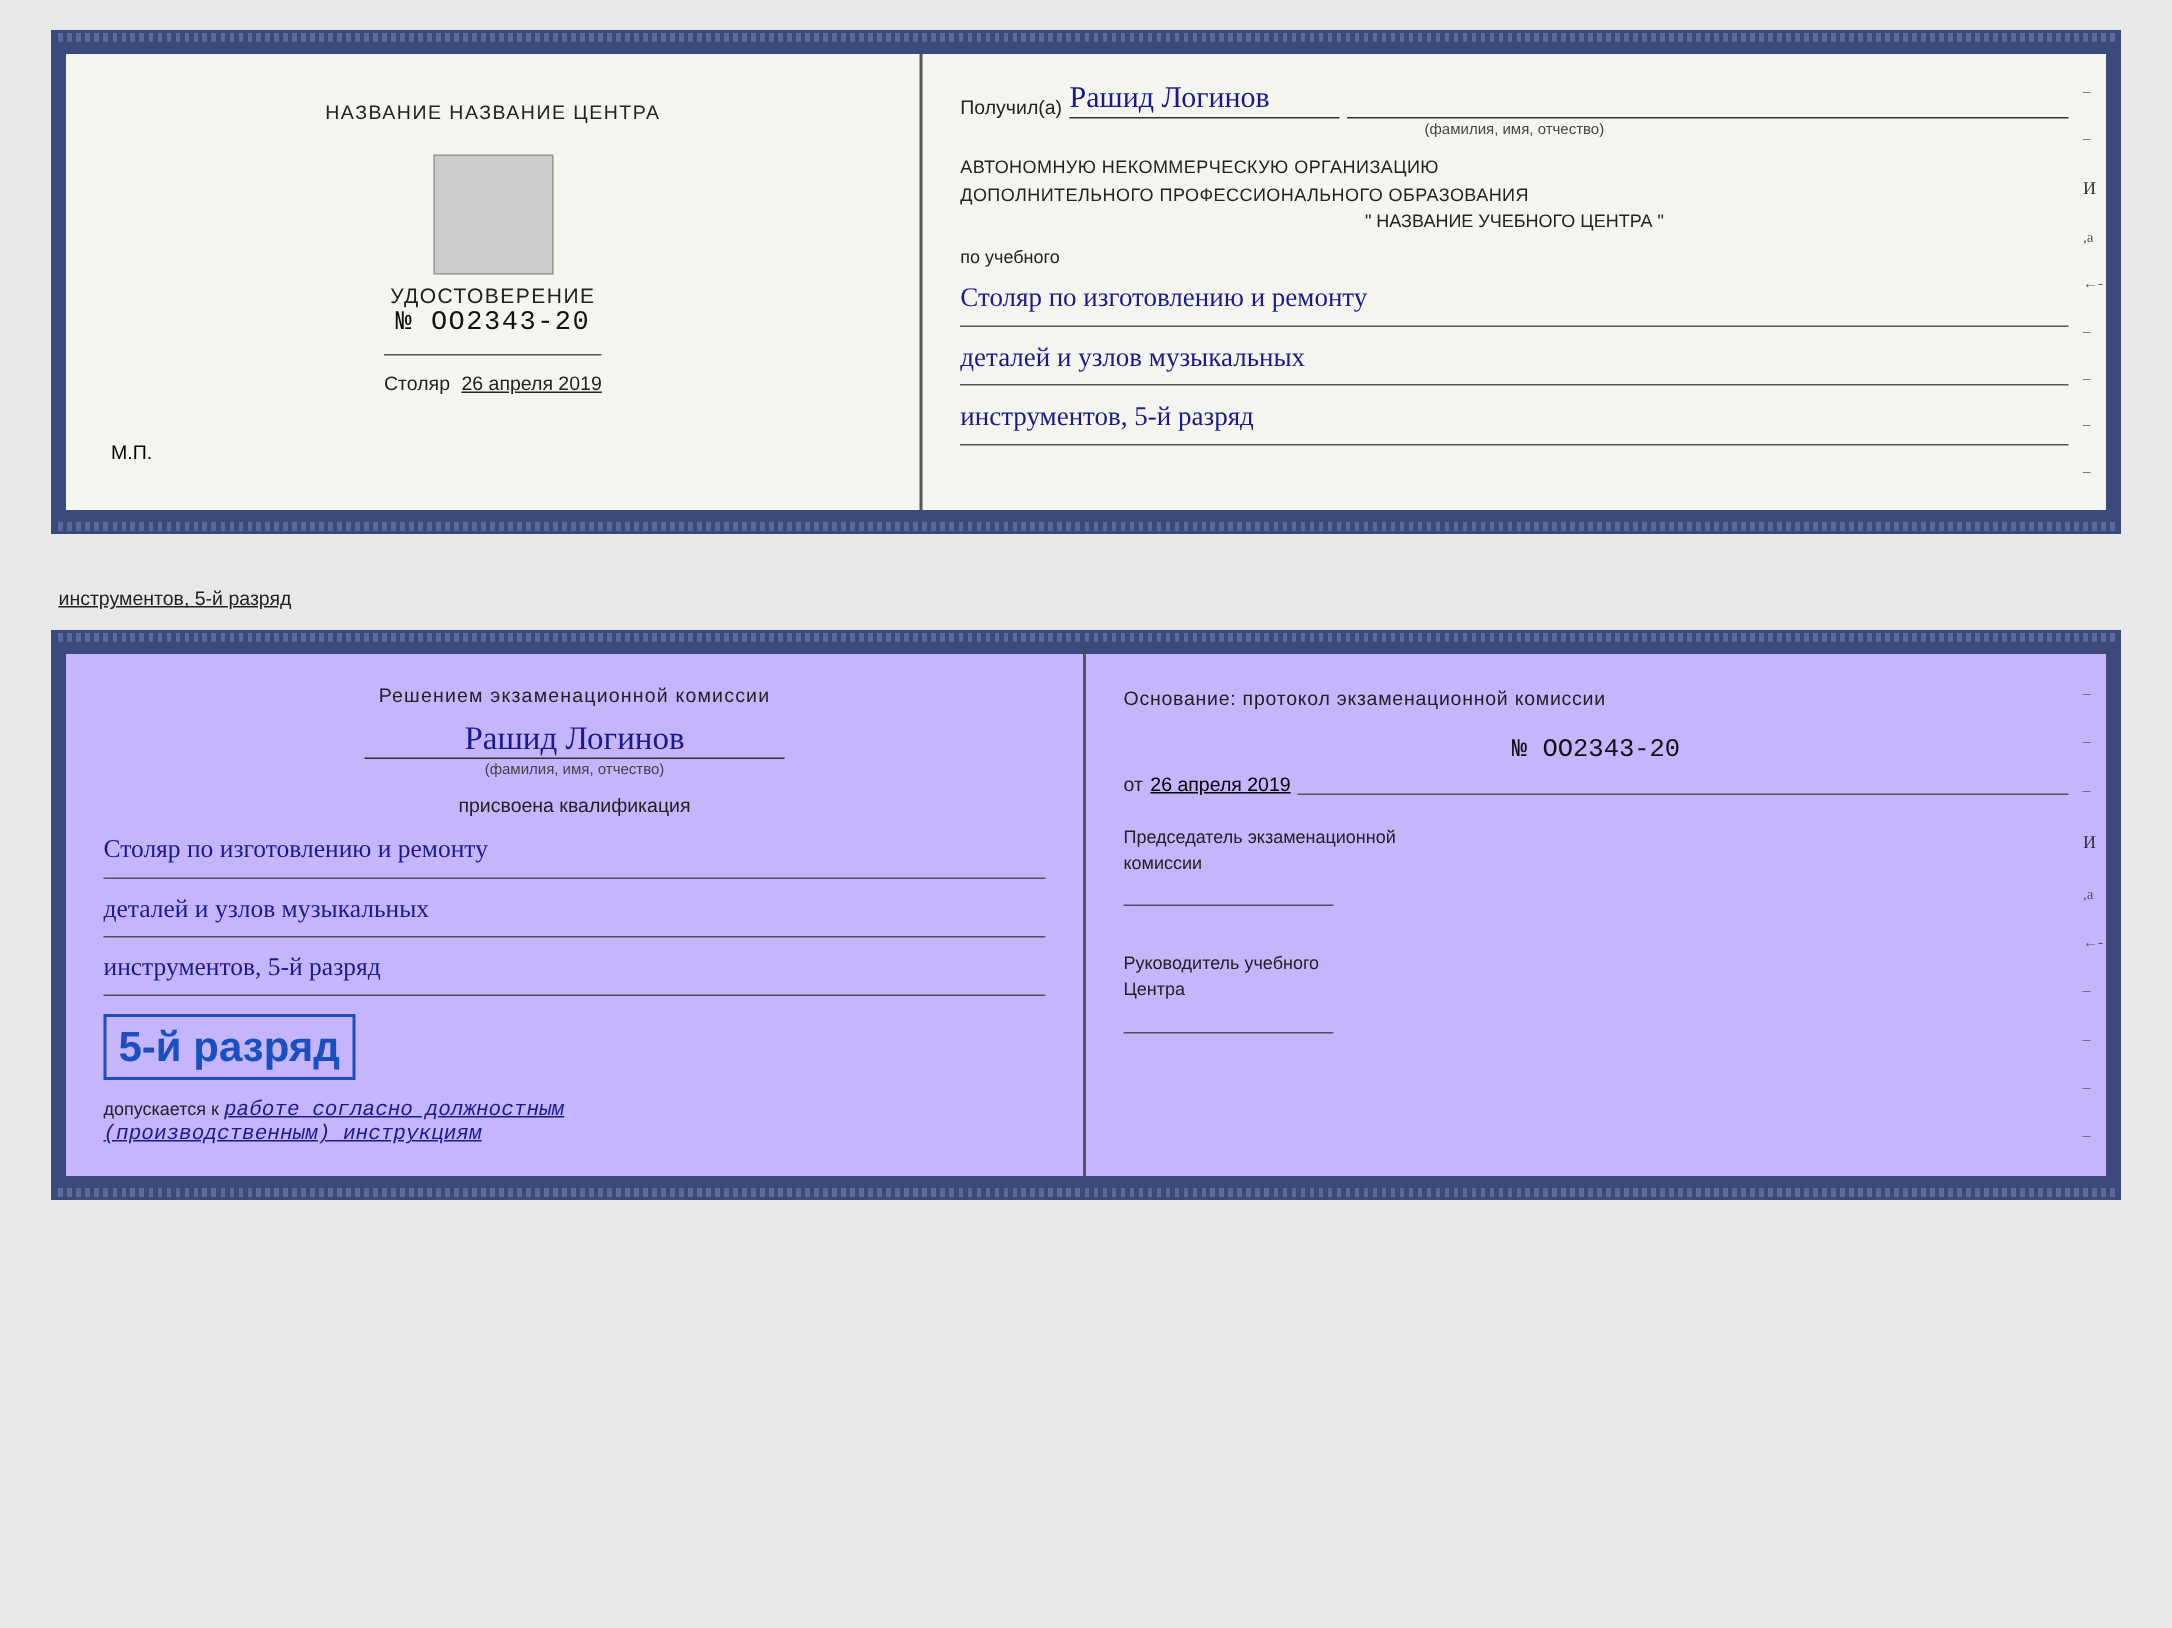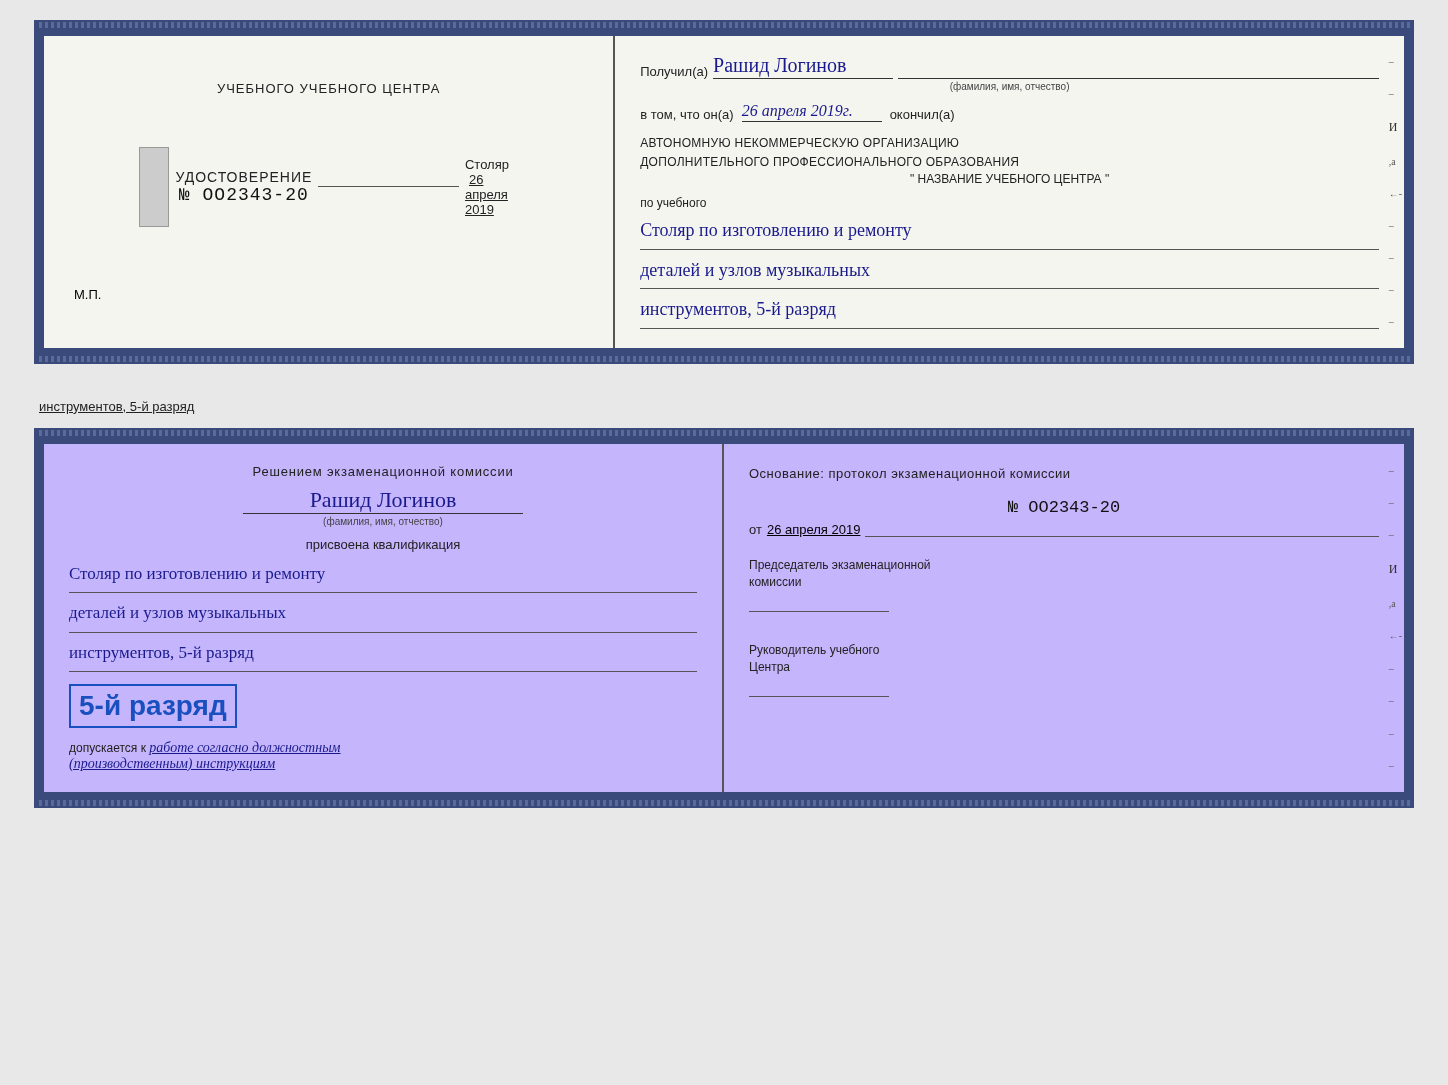--- a/index.html
+++ b/index.html
@@ -293,21 +293,21 @@
 
     .dopuskaetsya-block {
       font-size: 12px;
       font-family: Arial, sans-serif;
       color: #222;
       margin-top: 4px;
     }
 
     .italic-handwritten {
       font-style: italic;
-      font-family: Liberation Serif, serif;
+      font-family: Liberation Mono, monospace;
       font-size: 14px;
       color: #1a1a8c;
       text-decoration: underline;
     }
 
     
     .osnovanie-text {
       font-size: 13px;
       font-family: Arial, sans-serif;
       color: #222;
@@ -373,23 +373,23 @@
 </head>
 <body>
 
 <div class="document-container">
 
   <div class="doc-wrapper-top">
     <div class="border-texture-top"></div>
     <div class="certificate-top">
 
       <div class="cert-left">
-        <div class="center-title">УЧЕБНОГО УЧЕБНОГО ЦЕНТРА</div>
-
-        <div style="display:flex;align-items:center;gap:6px;">
+        <div class="center-title">НАЗВАНИЕ НАЗВАНИЕ ЦЕНТРА</div>
+
+        <div style="display:flex;flex-direction:column;align-items:center;gap:6px;">
           <div class="cert-stamp-area"></div>
 
           <div class="udost-block">
             <div class="udost-title">УДОСТОВЕРЕНИЕ</div>
             <div class="udost-number">№ OO2343-20</div>
           </div>
 
           <div style="border-bottom:1px solid #555;width:100%;margin:5px 0;"></div>
 
           <div class="vydano-line">
@@ -403,25 +403,20 @@
 
       <div class="cert-right">
 
         <div class="recipient-line">
           <span class="label-text">Получил(а)</span>
           <span class="handwritten-name">Рашид Логинов</span>
           <span class="dash-line"></span>
         </div>
         <div class="subtitle-small">(фамилия, имя, отчество)</div>
 
-        <div class="vtom-line">
-          <span class="label-text">в том, что он(а)</span>
-          <span class="handwritten-date">26 апреля 2019г.</span>
-          <span class="label-text">окончил(а)</span>
-        </div>
 
         <div class="org-block">
           <div class="org-text">АВТОНОМНУЮ НЕКОММЕРЧЕСКУЮ ОРГАНИЗАЦИЮ</div>
           <div class="org-text">ДОПОЛНИТЕЛЬНОГО ПРОФЕССИОНАЛЬНОГО ОБРАЗОВАНИЯ</div>
           <div class="org-name-quoted">"  НАЗВАНИЕ УЧЕБНОГО ЦЕНТРА  "</div>
         </div>
 
         <div class="po-professii">по учебного</div>
 
         <div class="handwritten-prof">

